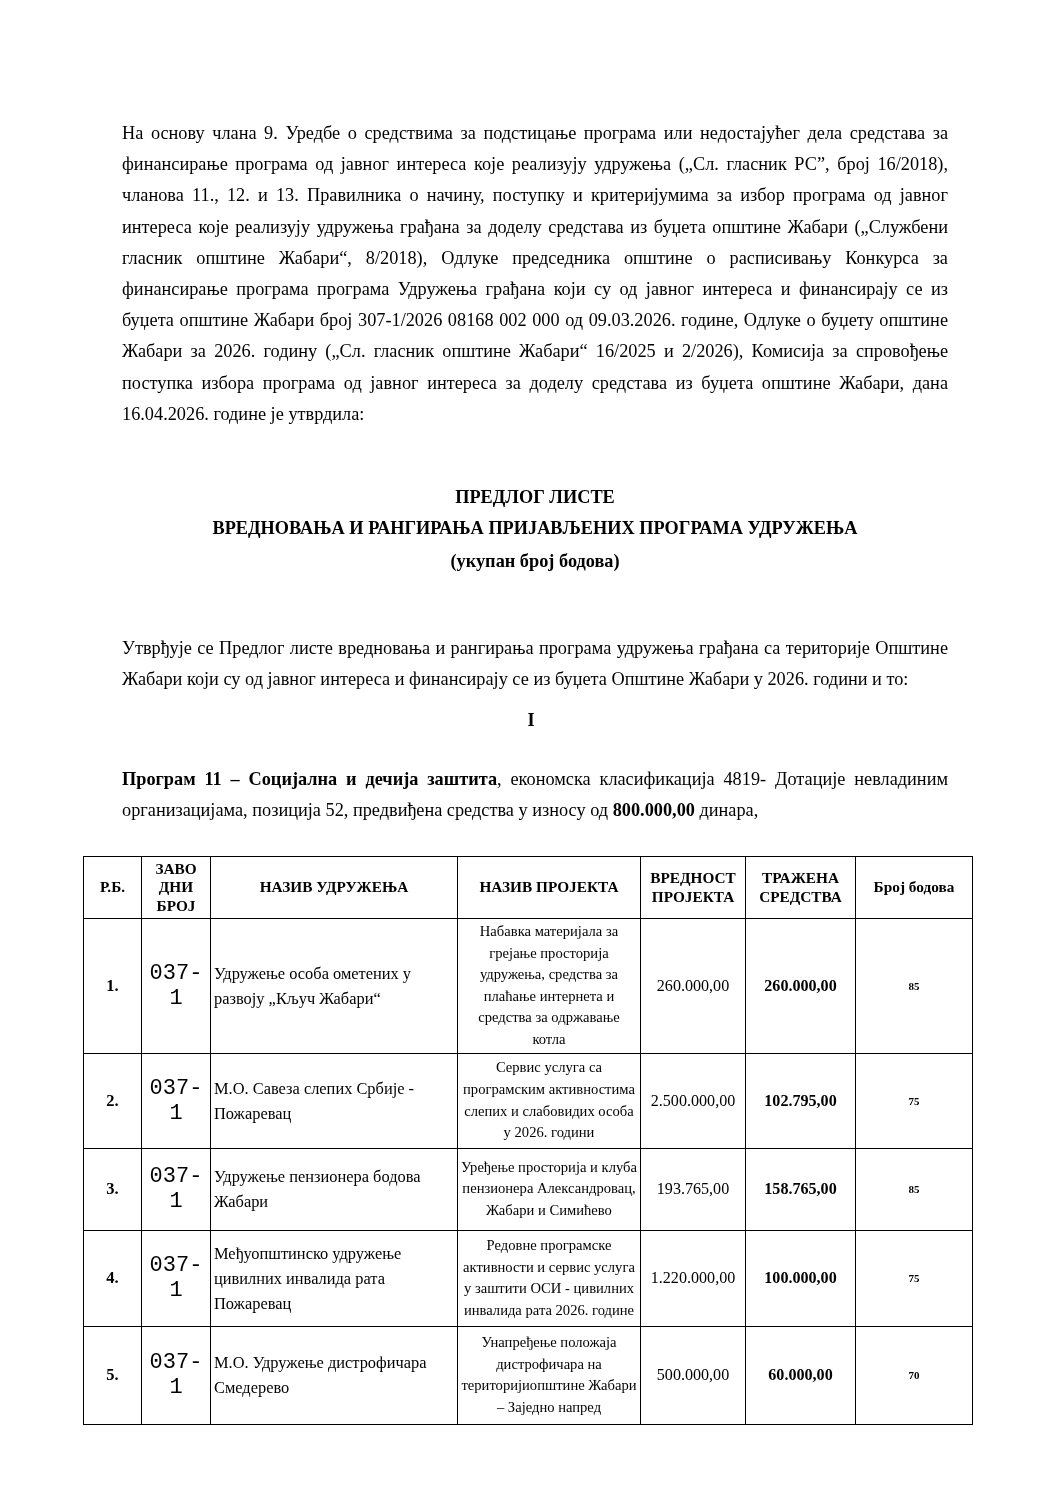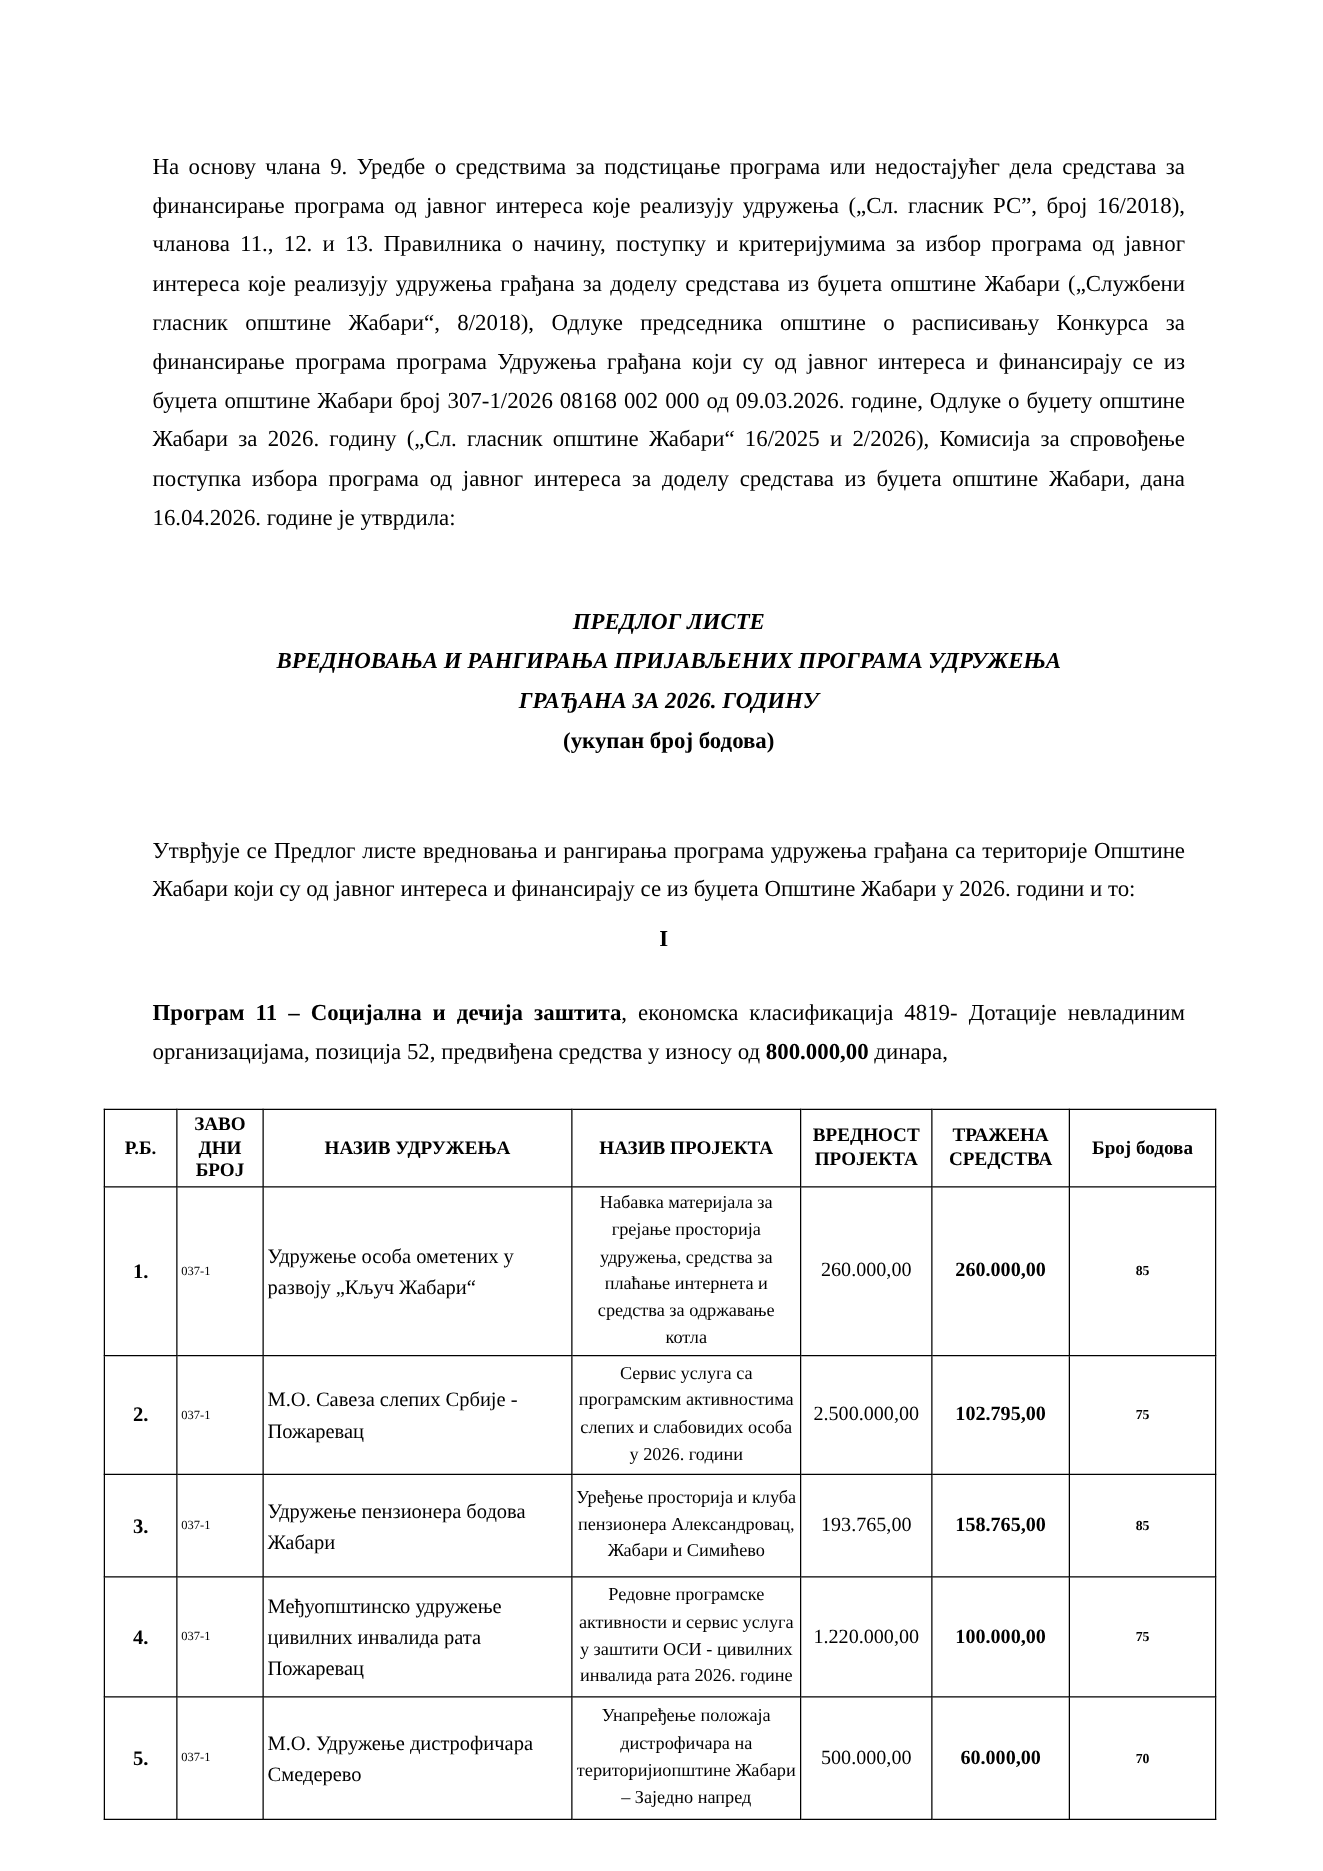--- a/index.html
+++ b/index.html
@@ -44,21 +44,20 @@
   .title-block {
     margin-top: 52px;
     text-align: center;
     font-weight: bold;
     font-size: 18.3px;
     line-height: 31.4px;
   }
   .title-block .t-line {
     display: block;
     white-space: nowrap;
-    font-style: italic;
   }
   .title-block .t-sub {
     display: block;
     margin-top: 1px;
   }
 
   
   .para.second {
     margin-top: 56px;
   }
@@ -119,21 +118,23 @@
   col.c-vrednost { width: 105px; }
   col.c-trazena  { width: 110px; }
   col.c-bodova   { width: 117px; }
 
   td.rb {
     text-align: center;
     font-weight: bold;
     font-size: 16.5px;
   }
   td.zavodni {
-    font-size: 10px;
+    text-align: center;
+    font-size: 22px;
+    font-family: Liberation Mono, monospace;
   }
   td.naziv {
     text-align: left;
     font-size: 16.4px;
     line-height: 25px;
     padding-left: 8px;
     padding-right: 8px;
   }
   td.projekat {
     text-align: center;
@@ -166,21 +167,20 @@
 <body>
 
 <div class="page">
   <div class="content">
 
     <p class="para intro">На основу члана 9. Уредбе о средствима за подстицање програма или недостајућег дела средстава за финансирање програма од јавног интереса које реализују удружења („Сл. гласник РС”, број 16/2018), чланова 11., 12. и 13. Правилника о начину, поступку и критеријумима за избор програма од јавног интереса које реализују удружења грађана за доделу средстава из буџета општине Жабари („Службени гласник општине Жабари“, 8/2018), Одлуке председника општине о расписивању Конкурса за финансирање програма програма Удружења грађана који су од јавног интереса и финансирају се из буџета општине Жабари број 307-1/2026 08168 002 000 од 09.03.2026. године, Одлуке о буџету општине Жабари за 2026. годину („Сл. гласник општине Жабари“ 16/2025 и 2/2026), Комисија за спровођење поступка избора програма од јавног интереса за доделу средстава из буџета општине Жабари, дана 16.04.2026. године је  утврдила:</p>
 
     <div class="title-block">
       <span class="t-line">ПРЕДЛОГ ЛИСТЕ</span>
       <span class="t-line">ВРЕДНОВАЊА И РАНГИРАЊА ПРИЈАВЉЕНИХ ПРОГРАМА УДРУЖЕЊА</span>
-      <span class="t-line">ГРАЂАНА ЗА 2026. ГОДИНУ</span>
       <span class="t-sub">(укупан број бодова)</span>
     </div>
 
     <p class="para second">Утврђује се Предлог листе вредновања и рангирања програма удружења грађана са територије Општине Жабари који су од јавног интереса и финансирају се из буџета Општине Жабари у 2026. години и то:</p>
 
     <div class="roman">I</div>
 
     <p class="para program"><b>Програм 11 – Социјална и дечија заштита</b><span>, економска класификација 4819- Дотације невладиним организацијама, позиција 52, предвиђена средства у износу од </span><b>800.000,00</b><span> динара,</span></p>
 
     <div class="table-wrap">

